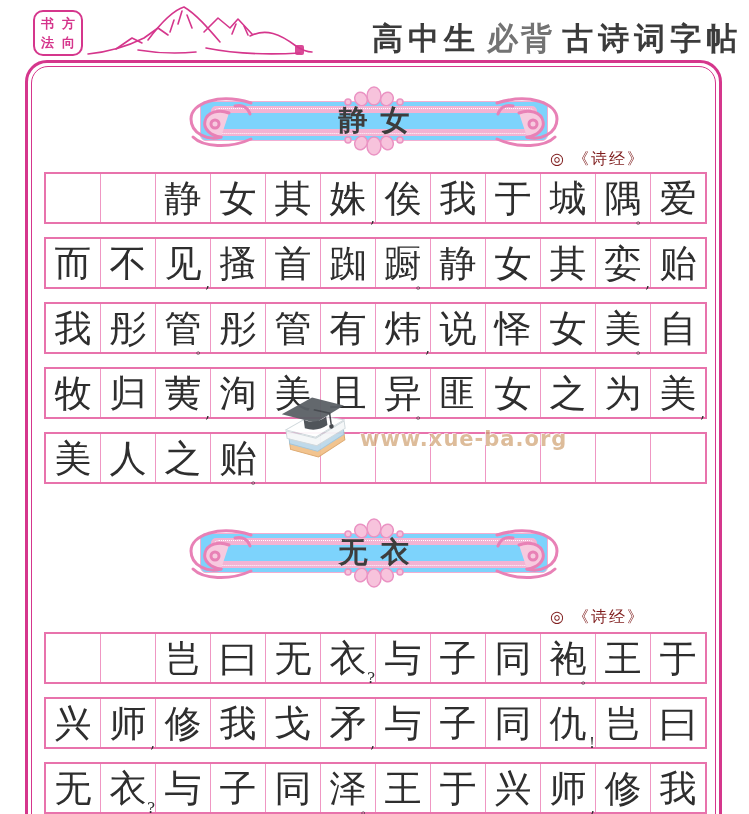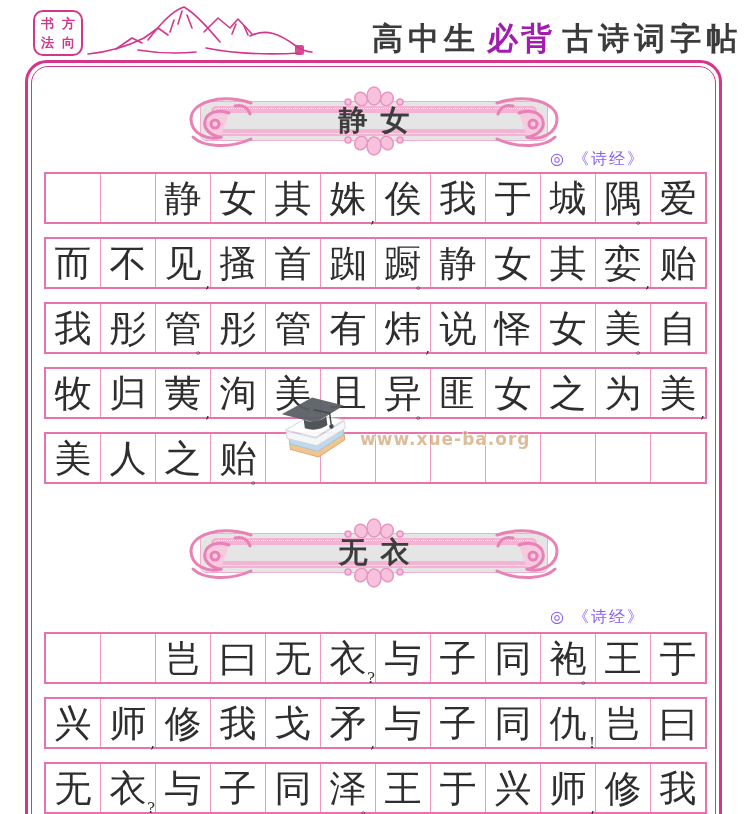--- a/index.html
+++ b/index.html
@@ -20,37 +20,37 @@
   .mountains { position: absolute; left: 86px; top: 2px; width: 228px; height: 58px; }
   .mini-seal {
     position: absolute; left: 295px; top: 45px; width: 9px; height: 10px;
     background: #d5368c; border-radius: 2px; opacity: .9;
   }
   .main-title {
     position: absolute; left: 372px; top: 20px; width: 340px; height: 36px;
     text-align: center; white-space: nowrap; line-height: 36px;
   }
   .main-title .t-dark { font-size: 31px; font-weight: bold; color: #3b3b3b; letter-spacing: 5px; }
-  .main-title .t-accent { font-size: 31px; font-weight: bold; color: #a21caf; letter-spacing: 3px; margin: 0 2px; }
+  .main-title .t-accent { font-size: 31px; font-weight: bold; color: #737373; letter-spacing: 3px; margin: 0 2px; }
 
   
   .frame-outer {
     position: absolute; left: 25px; top: 60px; width: 697px; height: 800px;
     border: 3px solid #d5368c; border-radius: 22px;
   }
   .frame-inner {
     position: absolute; left: 31px; top: 66px; width: 685px; height: 788px;
     border: 1px solid #d5368c; border-radius: 17px;
   }
 
   
   .banner { position: absolute; left: 188px; width: 372px; height: 68px; }
   .banner .bar {
     position: absolute; left: 12px; right: 12px; top: 14px; height: 40px;
-    background: #e5e5e5; border: 1px solid #f2aed2; border-radius: 6px;
+    background: #7dd3fc; border: 1px solid #f2aed2; border-radius: 6px;
   }
   .banner .band {
     position: absolute; left: 10px; right: 10px; top: 4px; bottom: 4px;
     border: 7px solid #f4b3d3; border-radius: 5px;
   }
   .banner .band::after {
     content: ''; position: absolute; inset: -5px;
     border: 1px dotted #ffffff; border-radius: 6px;
   }
   .banner .banner-title {
@@ -62,21 +62,21 @@
   .banner .crest { position: absolute; left: 50%; transform: translateX(-50%); width: 84px; height: 20px; }
   .banner .crest-top { top: -1px; }
   .banner .crest-bottom { bottom: -1px; transform: translateX(-50%) scaleY(-1); }
   .banner .scroll { position: absolute; top: 6px; width: 70px; height: 56px; }
   .banner .scroll-left { left: -3px; }
   .banner .scroll-right { right: -3px; transform: scaleX(-1); }
 
   
   .source-line {
     position: absolute; right: 104px; width: 220px; text-align: right;
-    font-family: "DejaVu Serif", serif; font-size: 16px; color: #8b5cf6; letter-spacing: 2px;
+    font-family: "DejaVu Serif", serif; font-size: 16px; color: #7f1d1d; letter-spacing: 2px;
   }
 
   
   .grid { position: absolute; left: 44px; width: 663px; }
   .grid-row {
     display: flex; height: 52px; margin-bottom: 13px;
     border: 2px solid #e873ac; background: #ffffff;
   }
   .cell { flex: 1; position: relative; border-left: 1.5px solid #ef97c3;
     display: flex; align-items: center; justify-content: center; }
@@ -88,21 +88,21 @@
   .cell .punct {
     position: absolute; right: 0px; bottom: -4px; font-size: 15px;
     font-family: "DejaVu Serif", serif; color: #2e2e2e; line-height: 1;
   }
 
   
   .watermark { position: absolute; left: 276px; top: 386px; z-index: 5; display: flex; align-items: center; pointer-events: none; }
   .wm-icon { width: 76px; height: 78px; opacity: .95; }
   .wm-text {
     margin-left: 8px; margin-top: 28px;
-    font-size: 17px; font-weight: bold; letter-spacing: 1px;
+    font-size: 21px; font-weight: bold; letter-spacing: 1px;
     color: #cfa070; opacity: .7;
     text-shadow: 0 0 2px #fff, 1px 1px 0 #fff, -1px -1px 0 #fff;
   }
 </style>
 </head>
 <body>
 
 <div class="page">
 
   <div class="logo-seal">

